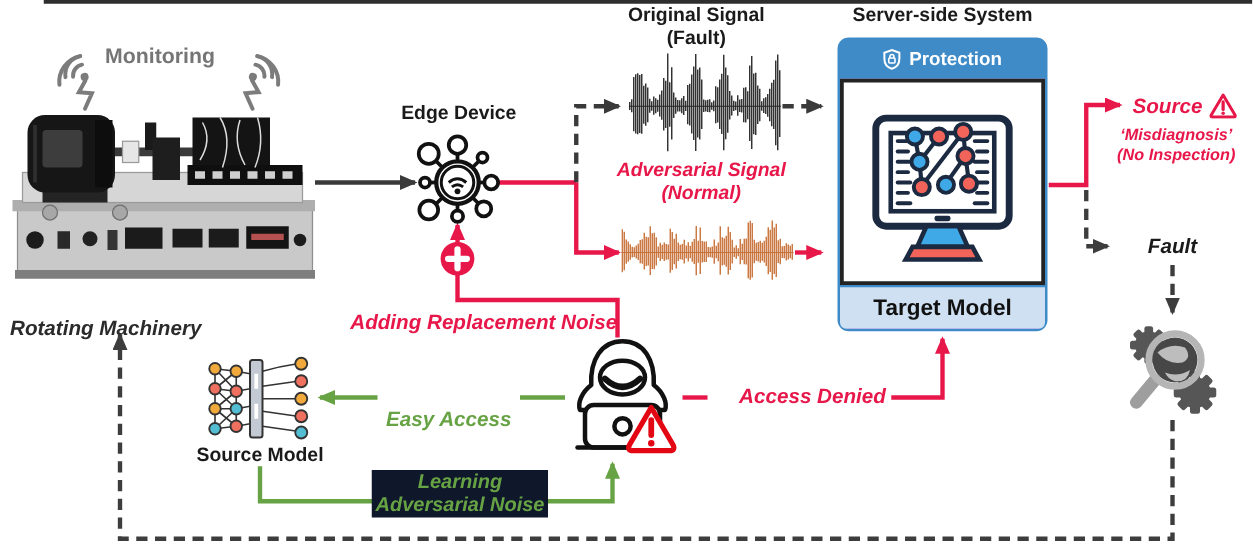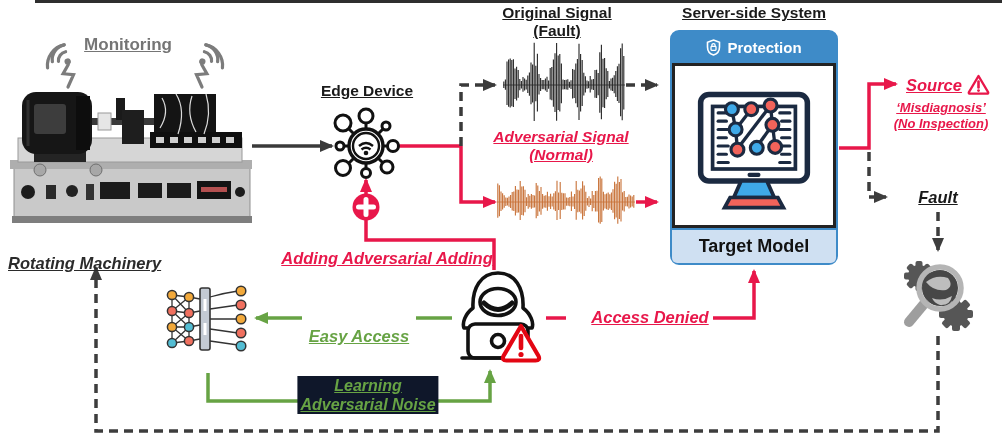--- a/index.html
+++ b/index.html
@@ -1,18 +1,18 @@
 <!DOCTYPE html>
 <html><head>
 <meta charset="utf-8">
 <style>
   html,body{margin:0;padding:0;background:#fff;}
   #canvas{position:relative;width:1002px;height:445px;background:#fff;overflow:hidden;
           font-family:"Liberation Sans","DejaVu Sans",sans-serif;}
-  .lbl{position:absolute;font-weight:bold;color:#1a1a1a;font-size:15.5px;line-height:18px;white-space:nowrap;text-decoration:underline;}
+  .lbl{position:absolute;font-weight:bold;color:#1a1a1a;font-size:15.5px;line-height:18px;white-space:nowrap;}
   .ctr{transform:translateX(-50%);text-align:center;}
   .it{font-style:italic;}
   .red{color:#e8174a;}
   .green{color:#67a344;}
   .gray{color:#757575;}
   .dgray{color:#6e6e6e;}
   .dark{color:#2b2b2b;}
   svg{display:block;}
   .abs{position:absolute;}
   #topbar{position:absolute;left:35px;top:0;width:967px;height:3px;background:#2e2e2e;}
@@ -340,26 +340,27 @@
       <circle cx="11.5" cy="16.6" r="1.4" fill="#e8174a"></circle>
     </svg>
   </div>
   <div class="lbl ctr it red" style="left:941px;top:100px;font-size:13px;line-height:15.5px;">
     <div>‘Misdiagnosis’</div>
     <div>(No Inspection)</div>
   </div>
 
   <div class="lbl ctr it" style="left:938px;top:188px;font-size:16.5px;">Fault</div>
 
-  <div class="lbl ctr it red" style="left:387px;top:249px;font-size:16.5px;">Adding Adversarial Adding</div>
+  <div class="lbl ctr it red" style="left:387px;top:249px;font-size:16.5px;">Adding Replacement Noise</div>
 
   <div class="lbl ctr it green" style="left:359px;top:308px;font-size:16.5px;margin-top:19px;">Easy Access</div>
 
   <div class="lbl ctr it red" style="left:650px;top:308px;font-size:16.5px;">Access Denied</div>
 
   <div class="lbl ctr it green wbg" style="left:368px;top:376px;font-size:16px;line-height:19px;">
     <div>Learning</div>
     <div>Adversarial Noise</div>
   </div>
 
+  <div class="lbl ctr" style="left:208px;top:356px;">Source Model</div>
 
 
 </div>
 
 </body></html>

